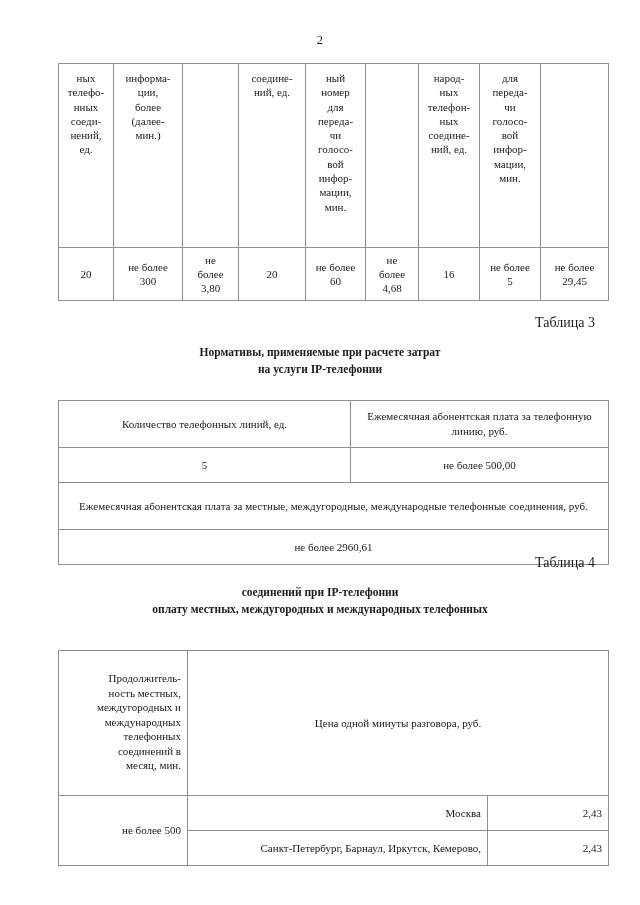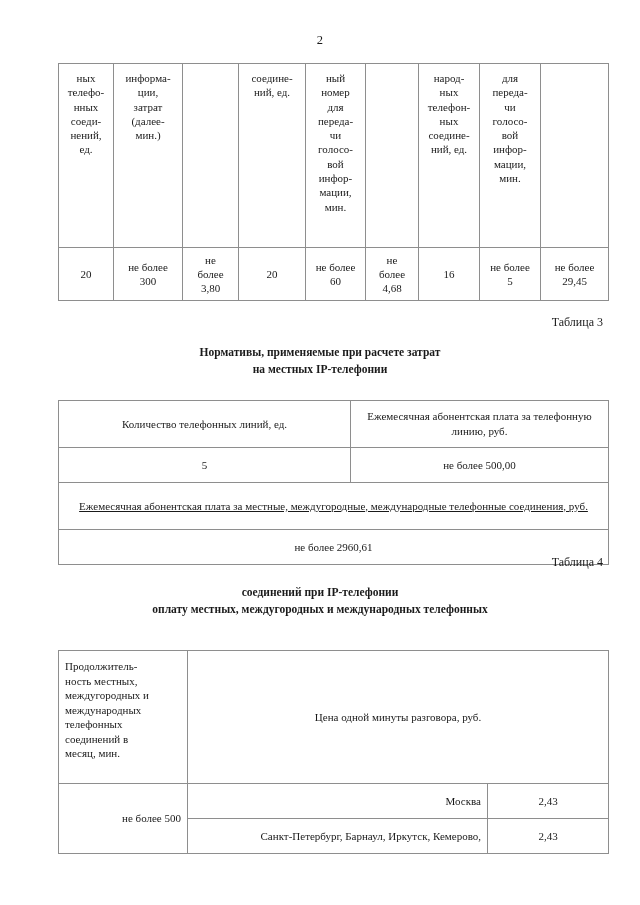--- a/index.html
+++ b/index.html
@@ -72,22 +72,22 @@
   }
   #table-continued tr.value-row td {
     height: 44px;
     vertical-align: middle;
     padding: 4px 2px;
   }
 
   
   .table-label {
     position: absolute;
-    right: 37px;
-    font-size: 12px;
+    right: 45px;
+    font-size: 14px;
     text-align: center;
   }
   .table-heading {
     position: absolute;
     left: 0;
     width: 640px;
     text-align: center;
     font-weight: bold;
     font-size: 11.5px;
     line-height: 1.45;
@@ -109,54 +109,54 @@
     width: 550px;
     font-size: 11px;
   }
   #table-3 td {
     vertical-align: middle;
     padding: 7px 8px;
     line-height: 1.33;
   }
   #table-3 tr.hdr td { height: 32px; }
   #table-3 tr.val td { height: 20px; }
-  #table-3 tr.span td { height: 32px; text-decoration: underline; }
+  #table-3 tr.span td { height: 32px; }
   #table-3 tr.total td { height: 20px; }
 
   
   #table-4 {
     left: 58px;
     top: 650px;
     width: 550px;
     font-size: 11px;
   }
   #table-4 td {
     padding: 6px 6px;
     line-height: 1.32;
   }
   #table-4 td.hdr-left {
     vertical-align: top;
-    padding-top: 8px;
-    text-align: left;
+    padding-top: 20px;
+    text-align: right;
   }
   #table-4 td.hdr-right {
     vertical-align: middle;
     text-align: center;
   }
   #table-4 td.left-span {
     vertical-align: middle;
     text-align: right;
   }
   #table-4 td.city {
     text-align: right;
     vertical-align: middle;
     padding-left: 7px;
   }
   #table-4 td.price {
-    text-align: center;
+    text-align: right;
     vertical-align: middle;
   }
   #table-4 tr.hdr td { height: 118px; }
   #table-4 tr.data td { height: 22px; }
 </style>
 </head>
 <body>
 
 <div class="page">
 
@@ -177,21 +177,21 @@
     <tbody>
         <tr class="header-row">
       <td style="white-space: pre-line;">ных
 телефо-
 нных
 соеди-
 нений,
 ед.</td>
       <td style="white-space: pre-line;">информа-
 ции,
-затрат
+более
 (далее-
 мин.)</td>
       <td></td>
       <td style="white-space: pre-line;">соедине-
 ний, ед.</td>
       <td style="white-space: pre-line;">ный
 номер
 для
 переда-
 чи
@@ -236,21 +236,21 @@
       <td class="mid" style="white-space: pre-line;">не более
 29,45</td>
     </tr>
   </tbody>
     </table>
 
   <div class="table-label" id="label-t3">Таблица 3</div>
 
   <div class="table-heading" id="heading-t3">
     <span class="ln">Нормативы, применяемые при расчете затрат</span>
-    <span class="ln">на местных IP-телефонии</span>
+    <span class="ln">на услуги IP-телефонии</span>
   </div>
 
   <table class="doc-table" id="table-3">
     <colgroup>
       <col style="width:292px">
       <col style="width:258px">
     </colgroup>
     <tbody>
         <tr class="hdr">
       <td>Количество телефонных линий, ед.</td>

